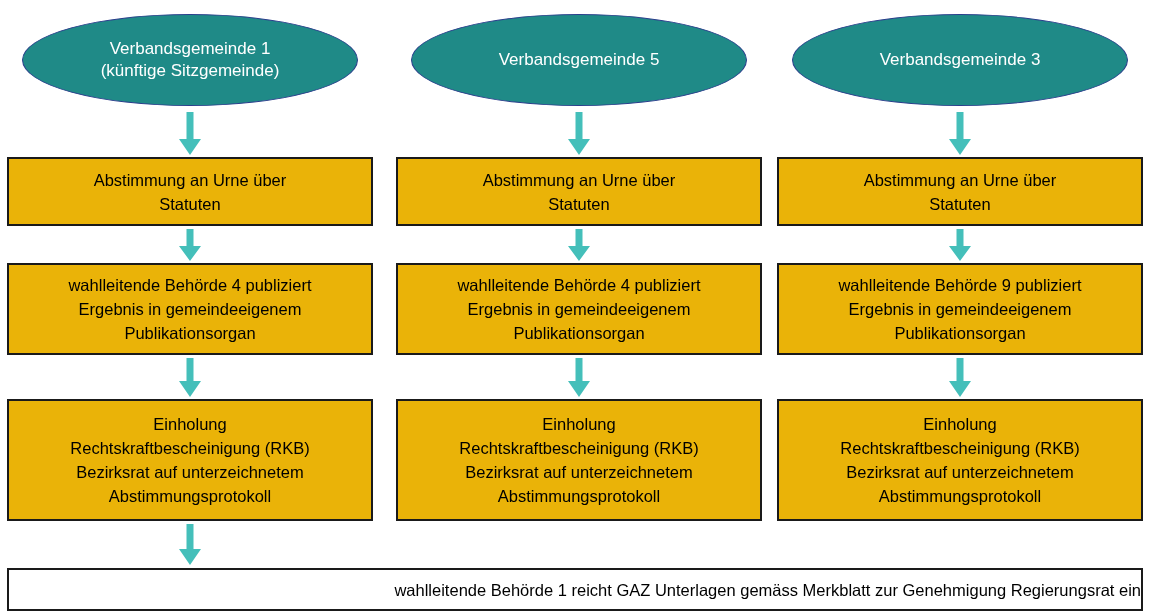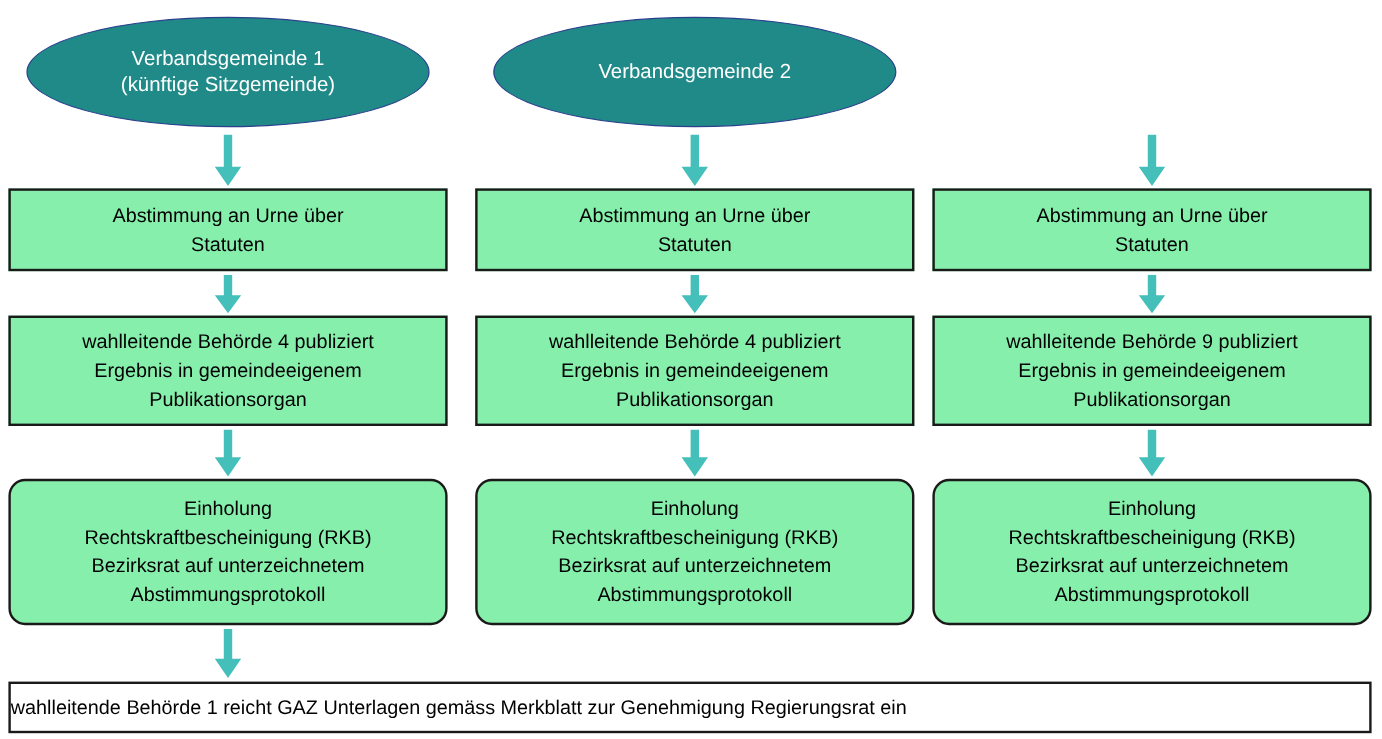--- a/index.html
+++ b/index.html
@@ -53,52 +53,52 @@
     font-size: 17px;
     line-height: 22px;
     text-align: center;
     white-space: pre-line;
   }
 
   
   .box {
     position: absolute;
     left: 0;
-    background: #86efac;
+    background: #eab308;
     border: 2px solid #1a1a1a;
     box-sizing: border-box;
     display: flex;
     align-items: center;
     justify-content: center;
   }
   .box-label {
     color: #000000;
     font-size: 16.5px;
     line-height: 24px;
     text-align: center;
     white-space: pre-line;
   }
 
   .box-r1 { top: 157px; width: 366px; height: 69px; }
   .box-r2 { top: 263px; width: 366px; height: 92px; }
-  .box-r3 { top: 399px; width: 366px; height: 122px; border-radius: 14px; }
+  .box-r3 { top: 399px; width: 366px; height: 122px; }
 
   
   .box-bottom {
     position: absolute;
     left: 7px;
     top: 568px;
     width: 1136px;
     height: 43px;
     background: #ffffff;
     border: 2px solid #1a1a1a;
     box-sizing: border-box;
     display: flex;
     align-items: center;
-    justify-content: flex-start;
+    justify-content: flex-end;
   }
   .box-bottom .box-label { font-size: 16.5px; }
 
   
   .arrow {
     position: absolute;
     width: 26px;
     left: 50%;
     margin-left: -13px;
   }
@@ -160,21 +160,21 @@
     <div class="arrow arrow-a4">
       <svg width="26" height="42" viewBox="0 0 26 42" xmlns="http://www.w3.org/2000/svg">
         <path d="M9.5 0 H16.5 V25 H24 L13 41 L2 25 H9.5 Z" fill="#44bfba"></path>
       </svg>
     </div>
   </div>
 
   <div class="column col-2">
 
     <div class="ellipse">
-      <span class="ellipse-label">Verbandsgemeinde 2</span>
+      <span class="ellipse-label">Verbandsgemeinde 5</span>
     </div>
 
     <div class="arrow arrow-a1">
       <svg width="26" height="44" viewBox="0 0 26 44" xmlns="http://www.w3.org/2000/svg">
         <path d="M9.5 0 H16.5 V27 H24 L13 43 L2 27 H9.5 Z" fill="#44bfba"></path>
       </svg>
     </div>
 
     <div class="box box-r1">
       <span class="box-label">Abstimmung an Urne über
@@ -202,20 +202,23 @@
     <div class="box box-r3">
       <span class="box-label">Einholung
 Rechtskraftbescheinigung (RKB)
 Bezirksrat auf unterzeichnetem
 Abstimmungsprotokoll</span>
     </div>
   </div>
 
   <div class="column col-3">
 
+    <div class="ellipse">
+      <span class="ellipse-label">Verbandsgemeinde 3</span>
+    </div>
 
     <div class="arrow arrow-a1">
       <svg width="26" height="44" viewBox="0 0 26 44" xmlns="http://www.w3.org/2000/svg">
         <path d="M9.5 0 H16.5 V27 H24 L13 43 L2 27 H9.5 Z" fill="#44bfba"></path>
       </svg>
     </div>
 
     <div class="box box-r1">
       <span class="box-label">Abstimmung an Urne über
 Statuten</span>

